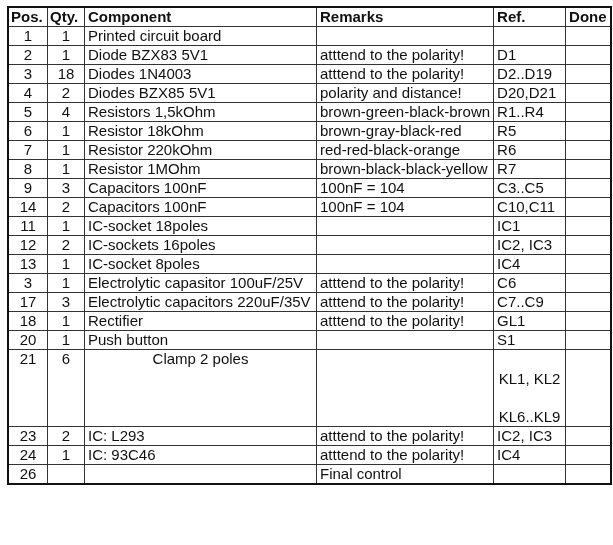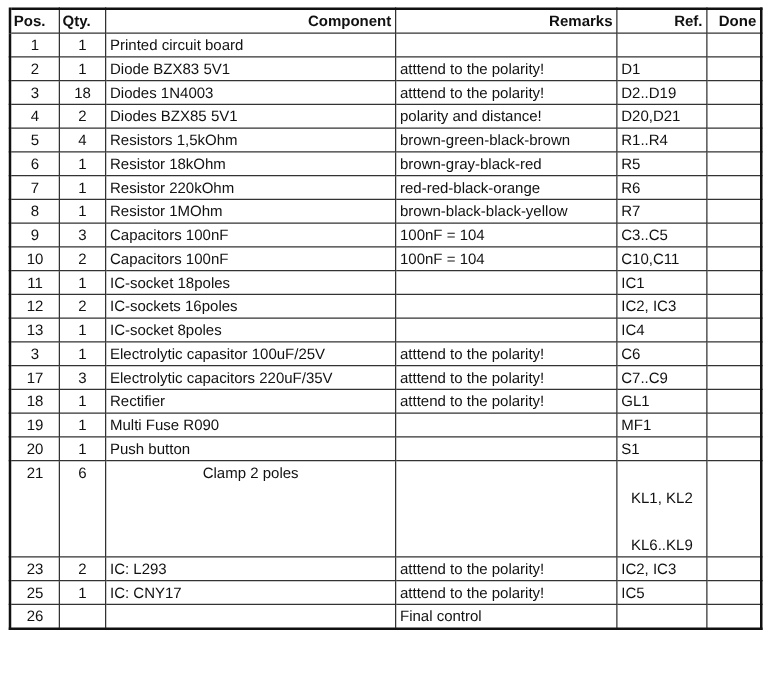--- a/index.html
+++ b/index.html
@@ -1,33 +1,33 @@
 <!DOCTYPE html>
 <html><head>
 <meta charset="utf-8">
 <style>
   html, body { margin: 0; padding: 0; background: #ffffff; }
   body { width: 613px; height: 545px; position: relative; overflow: hidden; }
   .wrap { position: absolute; left: 7px; top: 6px; }
   table.bom {
     border-collapse: collapse;
     font-family: "Liberation Sans", sans-serif;
-    font-size: 12px;
+    font-size: 15px;
     color: #111;
     border: 2px solid #111;
   }
   table.bom th, table.bom td {
     border: 1px solid #333;
     height: 18px;
     padding: 0 3px;
     line-height: 18px;
     white-space: nowrap;
     overflow: hidden;
   }
-  table.bom th { font-weight: bold; text-align: right; height: 18px; }
+  table.bom th { font-weight: bold; text-align: left; height: 18px; }
   table.bom th.c-pos, table.bom th.c-qty { text-align: left; padding-left: 2px; }
   table.bom td.c-pos, table.bom td.c-qty { text-align: center; }
   table.bom td.tall { height: 37px; vertical-align: top; }
   table.bom td.tall.multi { line-height: 18px; text-align: center; }
   .c-pos { width: 32px; }
   .c-qty { width: 30px; }
   .c-comp { width: 225px; }
   .c-rem { width: 170px; }
   .c-ref { width: 65px; }
   .c-done { width: 36px; }
@@ -117,21 +117,21 @@
         </tr>
         <tr>
           <td class="c-pos">9</td>
           <td class="c-qty">3</td>
           <td class="c-comp">Capacitors 100nF</td>
           <td class="c-rem">100nF = 104</td>
           <td class="c-ref">C3..C5</td>
           <td class="c-done"></td>
         </tr>
         <tr>
-          <td class="c-pos">10</td>
+          <td class="c-pos">14</td>
           <td class="c-qty">2</td>
           <td class="c-comp">Capacitors 100nF</td>
           <td class="c-rem">100nF = 104</td>
           <td class="c-ref">C10,C11</td>
           <td class="c-done"></td>
         </tr>
         <tr>
           <td class="c-pos">11</td>
           <td class="c-qty">1</td>
           <td class="c-comp">IC-socket 18poles</td>
@@ -170,28 +170,20 @@
           <td class="c-rem">atttend to the polarity!</td>
           <td class="c-ref">C7..C9</td>
           <td class="c-done"></td>
         </tr>
         <tr>
           <td class="c-pos">18</td>
           <td class="c-qty">1</td>
           <td class="c-comp">Rectifier</td>
           <td class="c-rem">atttend to the polarity!</td>
           <td class="c-ref">GL1</td>
-          <td class="c-done"></td>
-        </tr>
-        <tr>
-          <td class="c-pos">19</td>
-          <td class="c-qty">1</td>
-          <td class="c-comp">Multi Fuse R090</td>
-          <td class="c-rem"></td>
-          <td class="c-ref">MF1</td>
           <td class="c-done"></td>
         </tr>
         <tr>
           <td class="c-pos">20</td>
           <td class="c-qty">1</td>
           <td class="c-comp">Push button</td>
           <td class="c-rem"></td>
           <td class="c-ref">S1</td>
           <td class="c-done"></td>
         </tr>
@@ -208,25 +200,25 @@
         </tr>
         <tr>
           <td class="c-pos">23</td>
           <td class="c-qty">2</td>
           <td class="c-comp">IC: L293</td>
           <td class="c-rem">atttend to the polarity!</td>
           <td class="c-ref">IC2, IC3</td>
           <td class="c-done"></td>
         </tr>
         <tr>
-          <td class="c-pos">25</td>
-          <td class="c-qty">1</td>
-          <td class="c-comp">IC: CNY17</td>
-          <td class="c-rem">atttend to the polarity!</td>
-          <td class="c-ref">IC5</td>
+          <td class="c-pos">24</td>
+          <td class="c-qty">1</td>
+          <td class="c-comp">IC: 93C46</td>
+          <td class="c-rem">atttend to the polarity!</td>
+          <td class="c-ref">IC4</td>
           <td class="c-done"></td>
         </tr>
         <tr>
           <td class="c-pos">26</td>
           <td class="c-qty"></td>
           <td class="c-comp"></td>
           <td class="c-rem">Final control</td>
           <td class="c-ref"></td>
           <td class="c-done"></td>
         </tr>

